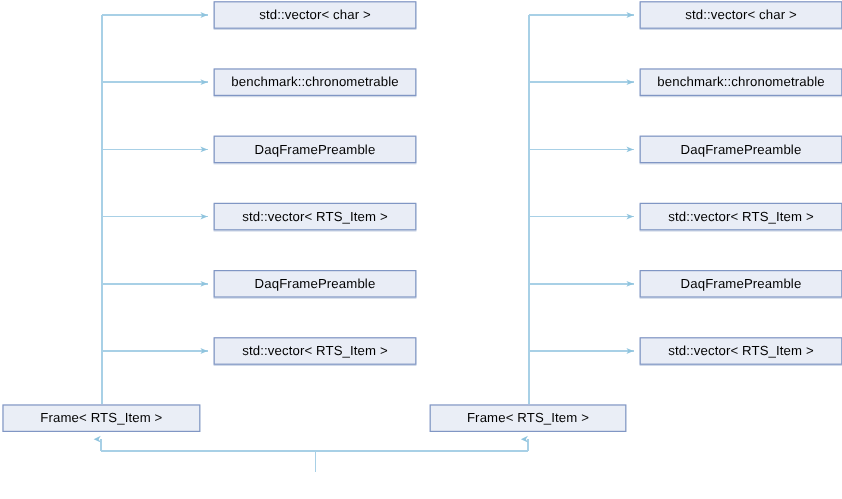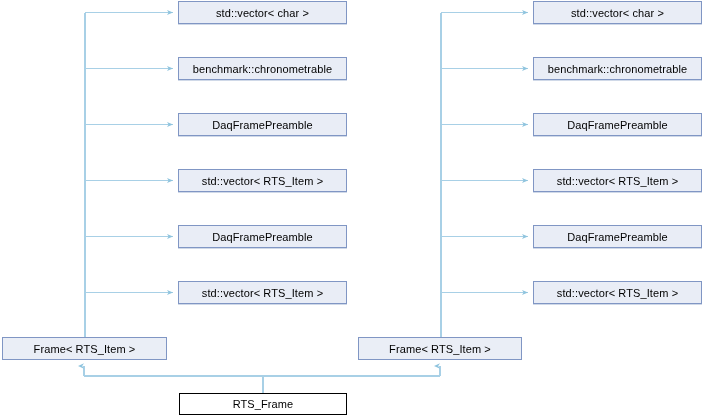--- a/index.html
+++ b/index.html
@@ -136,17 +136,14 @@
     <span>std::vector&lt; RTS_Item &gt;</span>
   </div>
 
   <div class="node base" style="left:2px;top:337px;width:165px;height:23px;">
     <span>Frame&lt; RTS_Item &gt;</span>
   </div>
   <div class="node base" style="left:358px;top:337px;width:164px;height:23px;">
     <span>Frame&lt; RTS_Item &gt;</span>
   </div>
 
-  <div class="node derived" style="left:179px;top:393px;width:168px;height:22px;">
-    <span>RTS_Frame</span>
-  </div>
 
 </div>
 
 </body></html>

